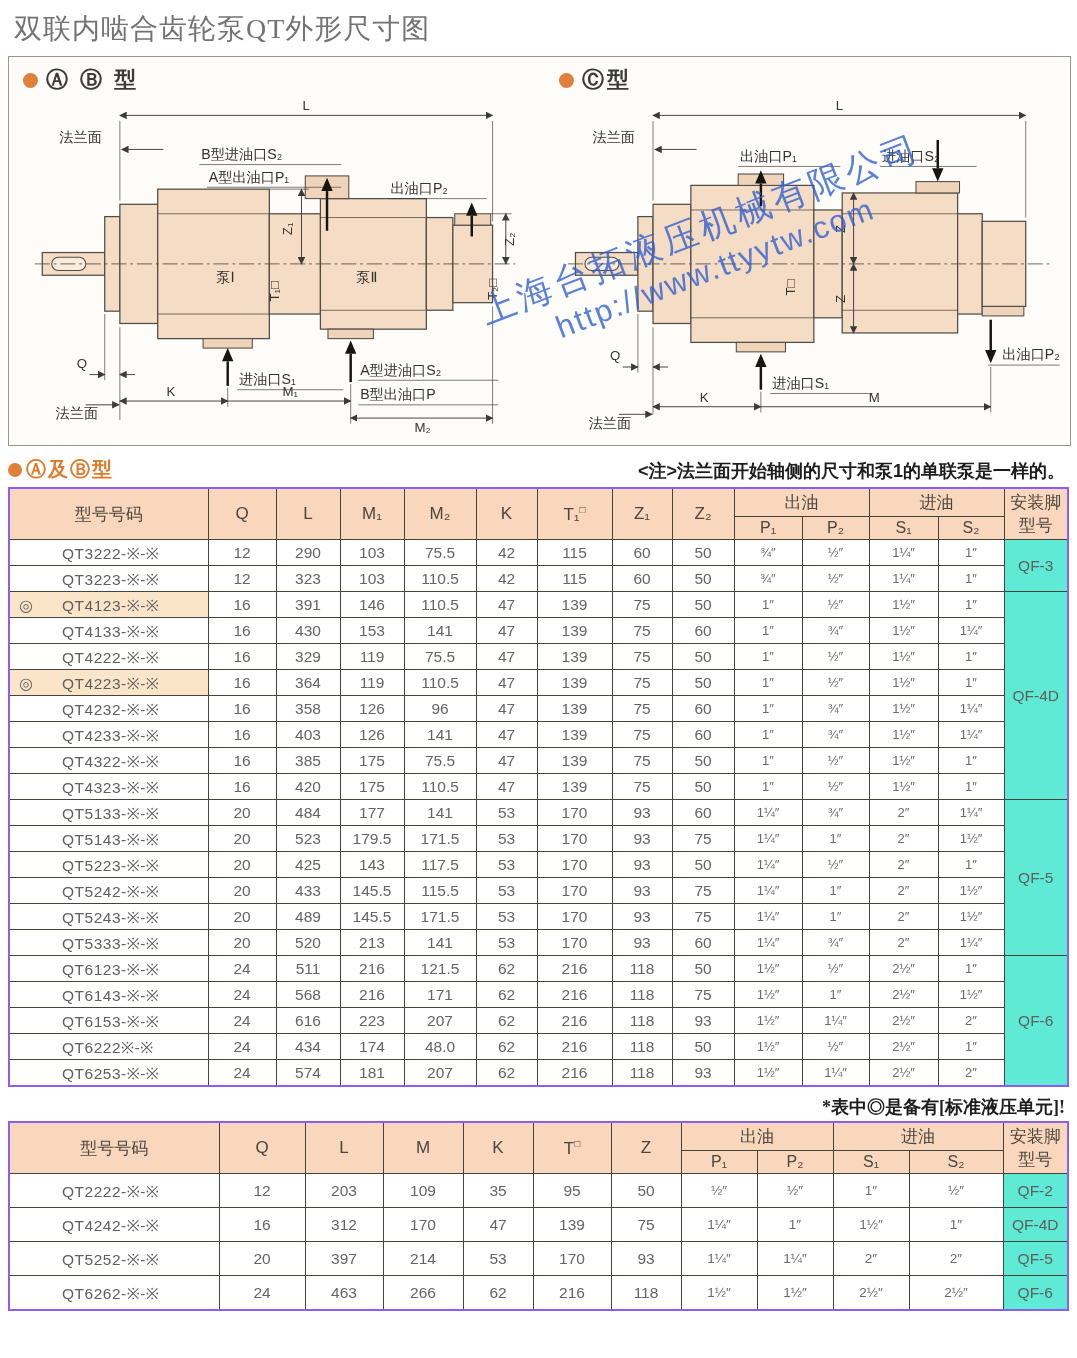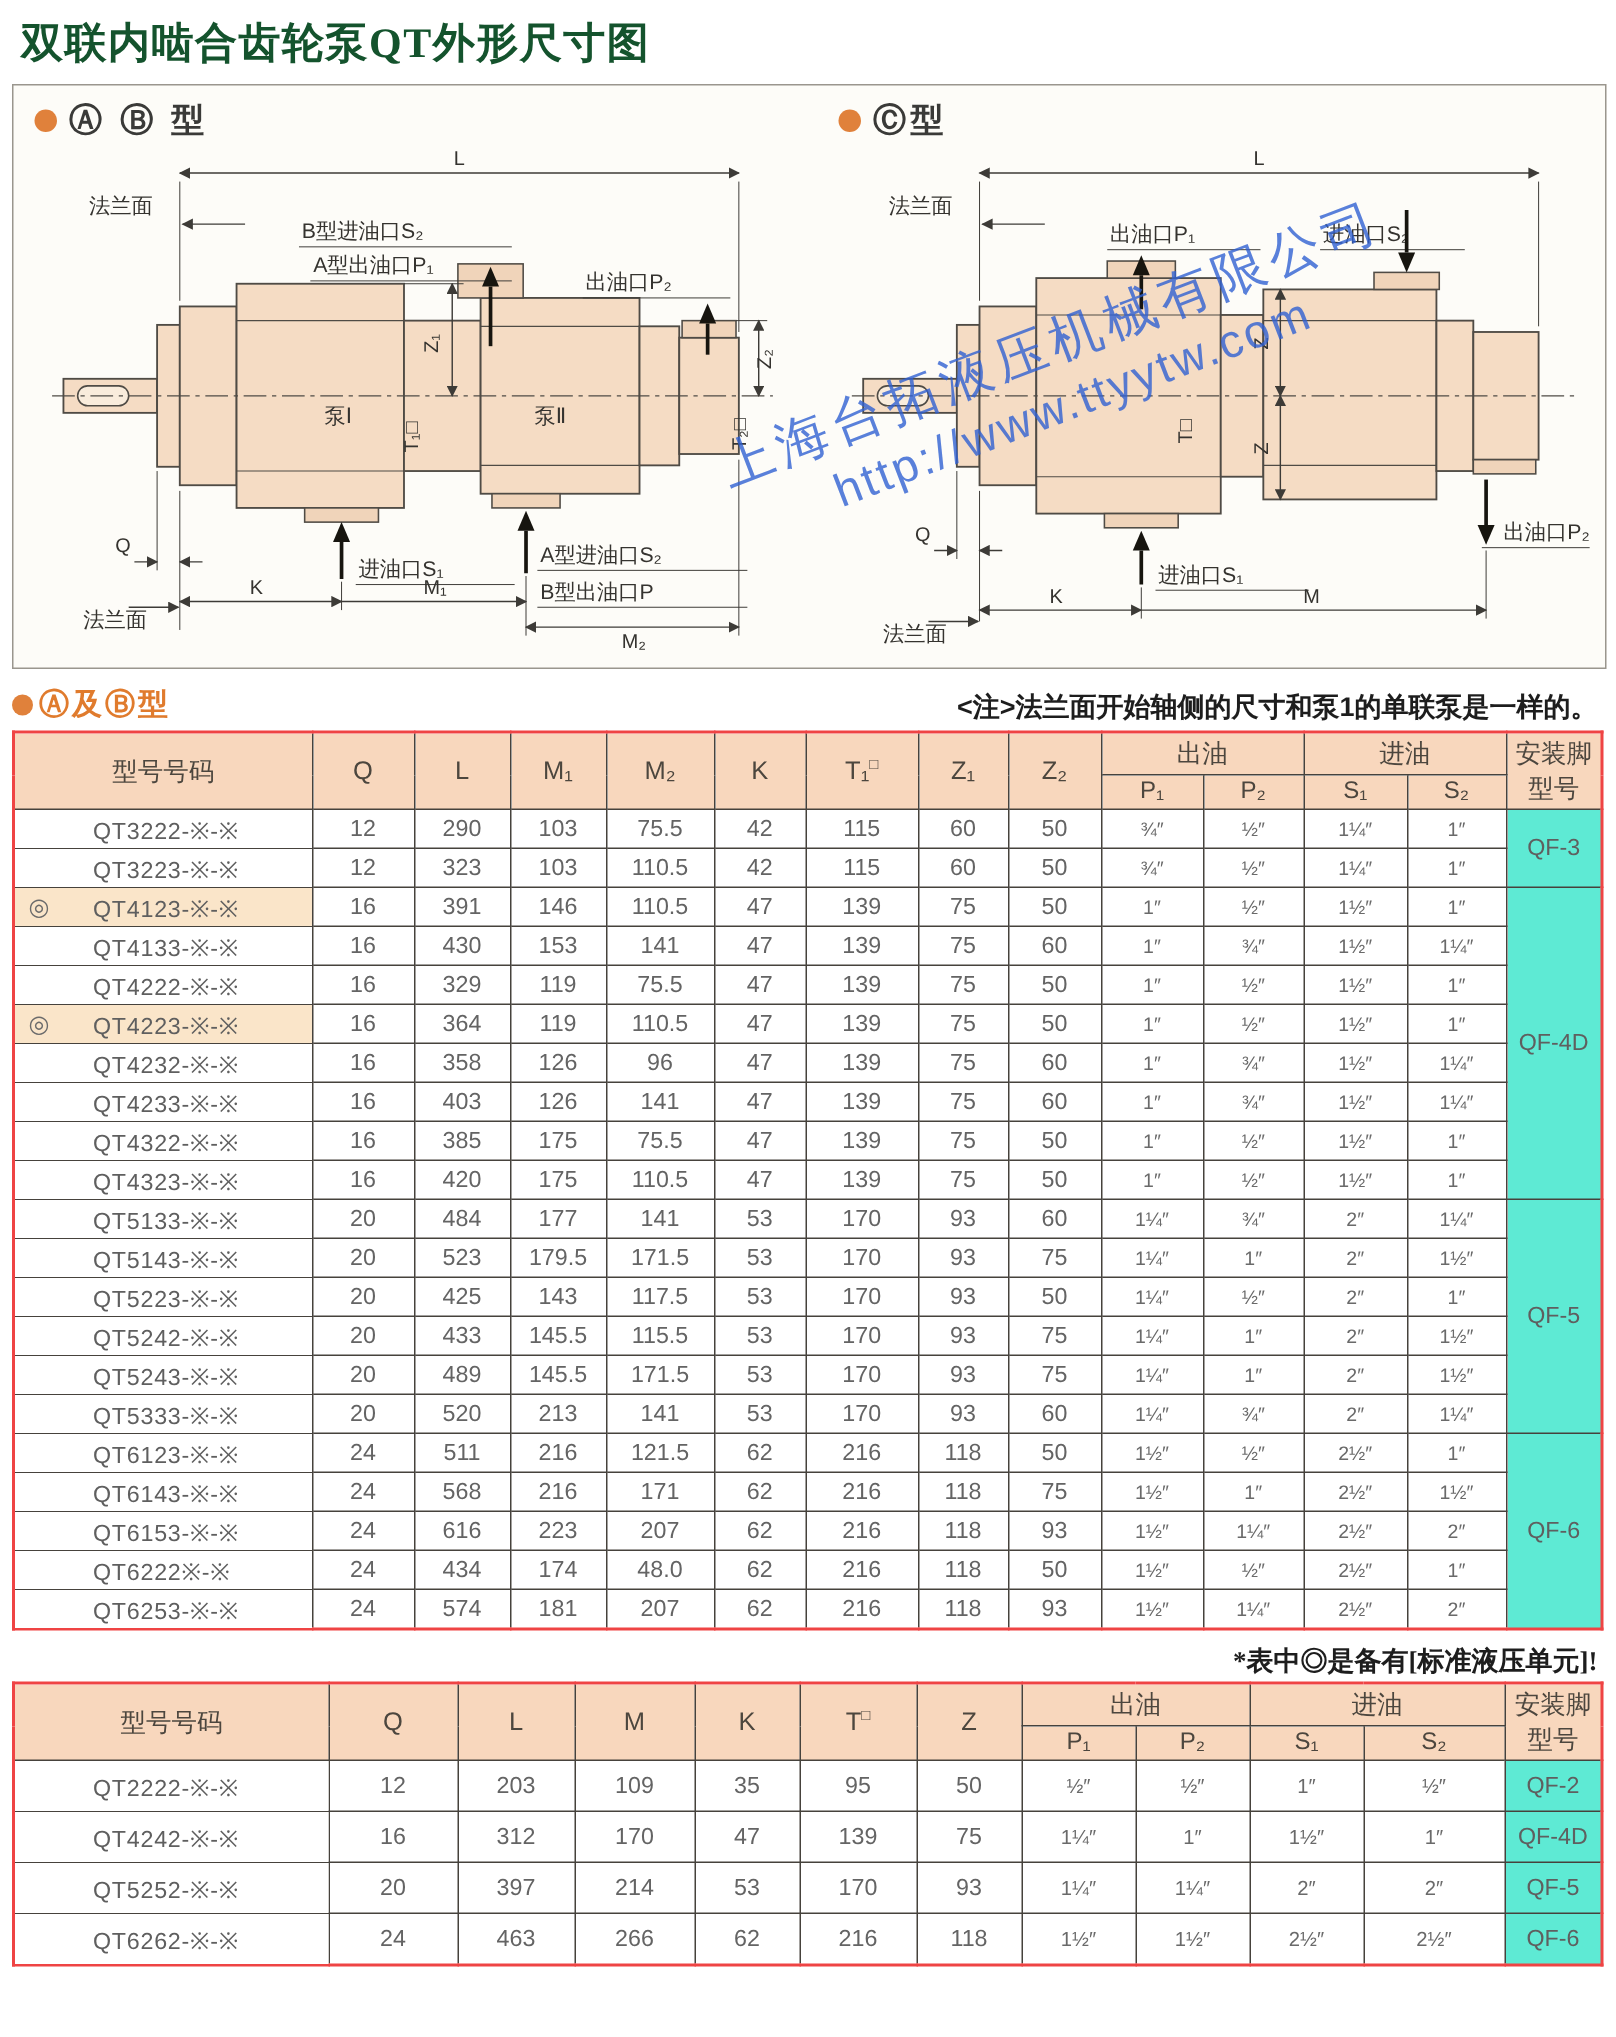--- a/index.html
+++ b/index.html
@@ -1,19 +1,19 @@
 <!DOCTYPE html>
 <html><head>
 <meta charset="utf-8">
 <style>
   html,body{margin:0;padding:0;background:#ffffff;}
   body{width:1077px;font-family:"Liberation Sans",sans-serif;color:#444;}
   .page{position:relative;width:1077px;padding:6px 0 10px 0;}
 
-  .title{font-family:"Liberation Serif",serif;font-weight:bold;font-size:28px;color:#14532d;
+  .title{font-family:"Liberation Serif",serif;font-weight:normal;font-size:28px;color:#737373;
          margin:4px 0 8px 14px;letter-spacing:1px;}
 
   
   .panel{position:relative;margin:0 6px 0 8px;height:388px;border:1px solid #9a968e;
          background:#fdfcf8;overflow:hidden;}
   .half{position:absolute;top:0;height:100%;}
   .half.left{left:0;width:536px;}
   .half.right{left:536px;width:533px;border-left:0;}
   .half-title{position:absolute;top:8px;left:14px;display:flex;align-items:center;gap:8px;z-index:3;}
   .half-title .bullet{width:15px;height:15px;border-radius:50%;background:#e0813b;display:inline-block;}
@@ -43,21 +43,21 @@
   .sec{display:flex;align-items:center;gap:2px;}
   .sec .bullet{width:14px;height:14px;border-radius:50%;background:#e0813b;display:inline-block;margin-right:2px;}
   .sec .sec-text{font-size:20px;font-weight:bold;color:#e07b2d;letter-spacing:2px;}
   .note{font-family:Liberation Sans, sans-serif;font-weight:bold;font-size:18px;color:#1d1d1d;padding-right:4px;}
   .footnote-row{text-align:right;margin:8px 12px 2px 0;}
   .footnote{font-family:"Liberation Serif",serif;font-weight:bold;font-size:18px;color:#1d1d1d;margin-left:16px;}
 
   
   table{border-collapse:collapse;table-layout:fixed;width:1061px;margin:2px 8px 0 8px;}
   th,td{border:1px solid #46423c;text-align:center;vertical-align:middle;overflow:hidden;}
-  table{border:2px solid #ef4444;}
+  table{border:2px solid #8b5cf6;}
   thead th{background:#f8d7bd;font-weight:normal;color:#4c463e;font-size:17px;padding:2px 0;}
   thead .sub th{font-size:16px;}
   tbody td{background:#ffffff;color:#646464;font-size:15.5px;height:25px;padding:0;}
   td.model{text-align:left;padding-left:52px;position:relative;color:#5f5f5f;letter-spacing:0.5px;}
   td.model.hl{background:#fae5c9;}
   td.model .mk{position:absolute;left:9px;top:50%;transform:translateY(-50%);font-size:16px;color:#6b6b6b;}
   td.foot{font-size:15.5px;color:#5f5f5f;background:#5eead4;}
   .sq{font-size:10px;vertical-align:super;}
   table.ab tbody td:nth-child(10),table.ab tbody td:nth-child(11),
   table.ab tbody td:nth-child(12),table.ab tbody td:nth-child(13){font-size:13px;color:#6a6a6a;}

